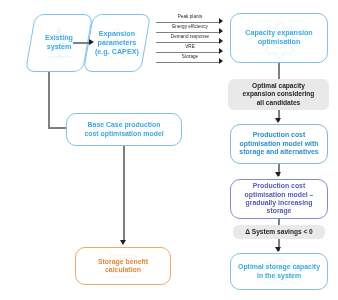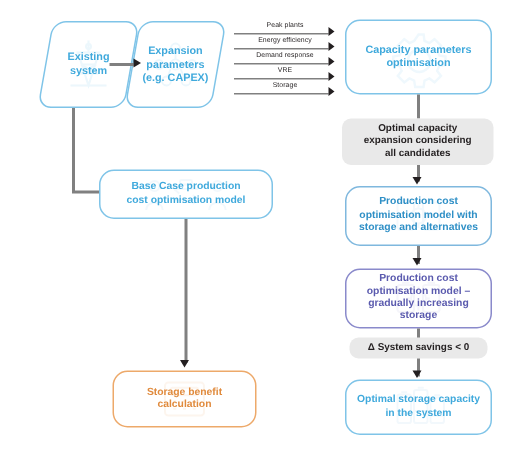--- a/index.html
+++ b/index.html
@@ -227,21 +227,21 @@
   <div class="node rrect" style="left:230px; top:13px; width:98px; height:50px; font-size:7.2px;">
     <svg class="wm" width="44" height="44" viewBox="0 0 44 44">
       <g fill="none" stroke="#CBE8F7" stroke-width="1.6">
         <path d="M22 7 L25.4 7 L26 11.3 L29.3 12.7 L32.7 10.1 L37 14.4 L34.4 17.8 L35.8 21 L40 21.7 L40 27.3
                  L35.8 28 L34.4 31.2 L37 34.6 L32.7 38.9 L29.3 36.3 L26 37.7 L25.4 42 L19.8 42 L19.1 37.7
                  L15.9 36.3 L12.5 38.9 L8.2 34.6 L10.8 31.2 L9.4 28 L5.2 27.3 L5.2 21.7 L9.4 21 L10.8 17.8
                  L8.2 14.4 L12.5 10.1 L15.9 12.7 L19.1 11.3 Z"></path>
         <circle cx="22.5" cy="24.5" r="7.5"></circle>
       </g>
     </svg>
-    <span class="label">Capacity parameters
+    <span class="label">Capacity expansion
 optimisation</span>
   </div>
 
   <div class="ln v" style="left:278px; top:63px; height:16px;"></div>
 
   <div class="chip" style="left:228px; top:79px; width:101px; height:31px; font-size:6.6px;">
     <span>Optimal capacity
 expansion considering
 all candidates</span>
   </div>

